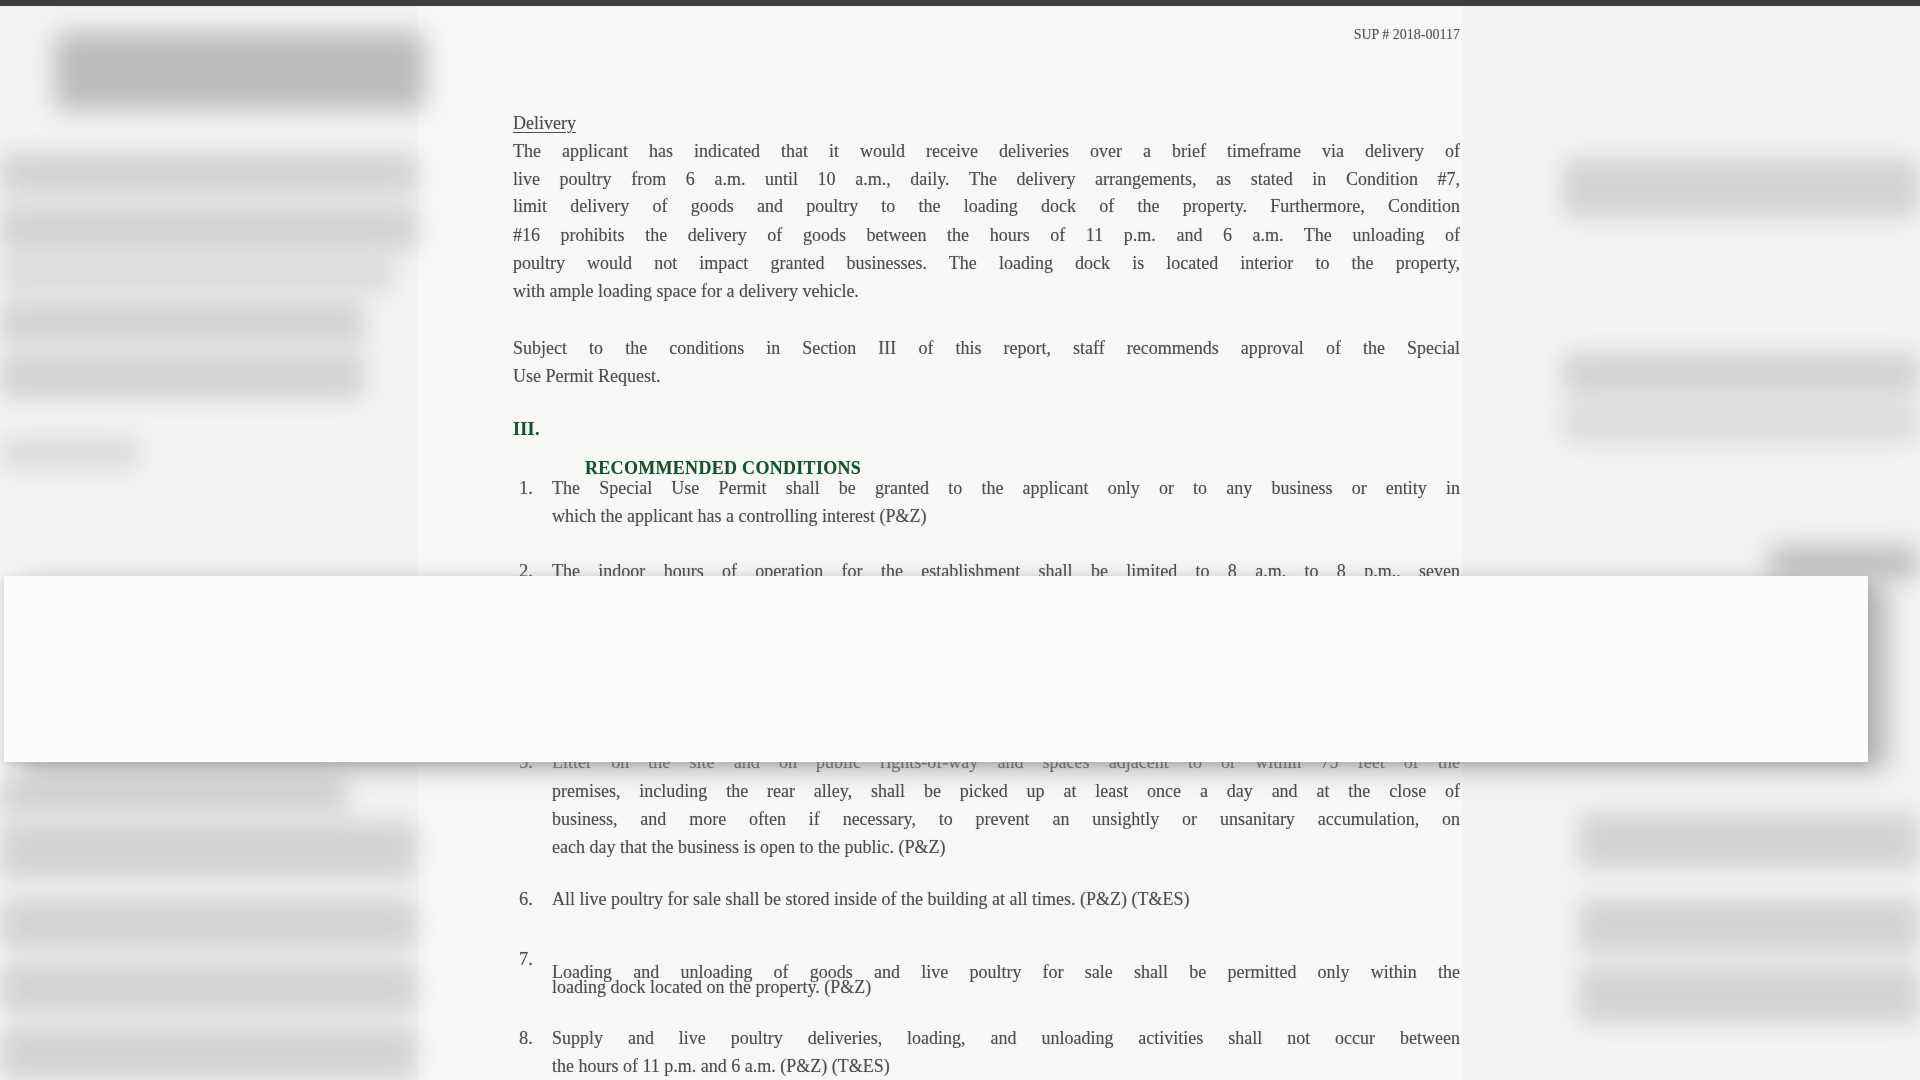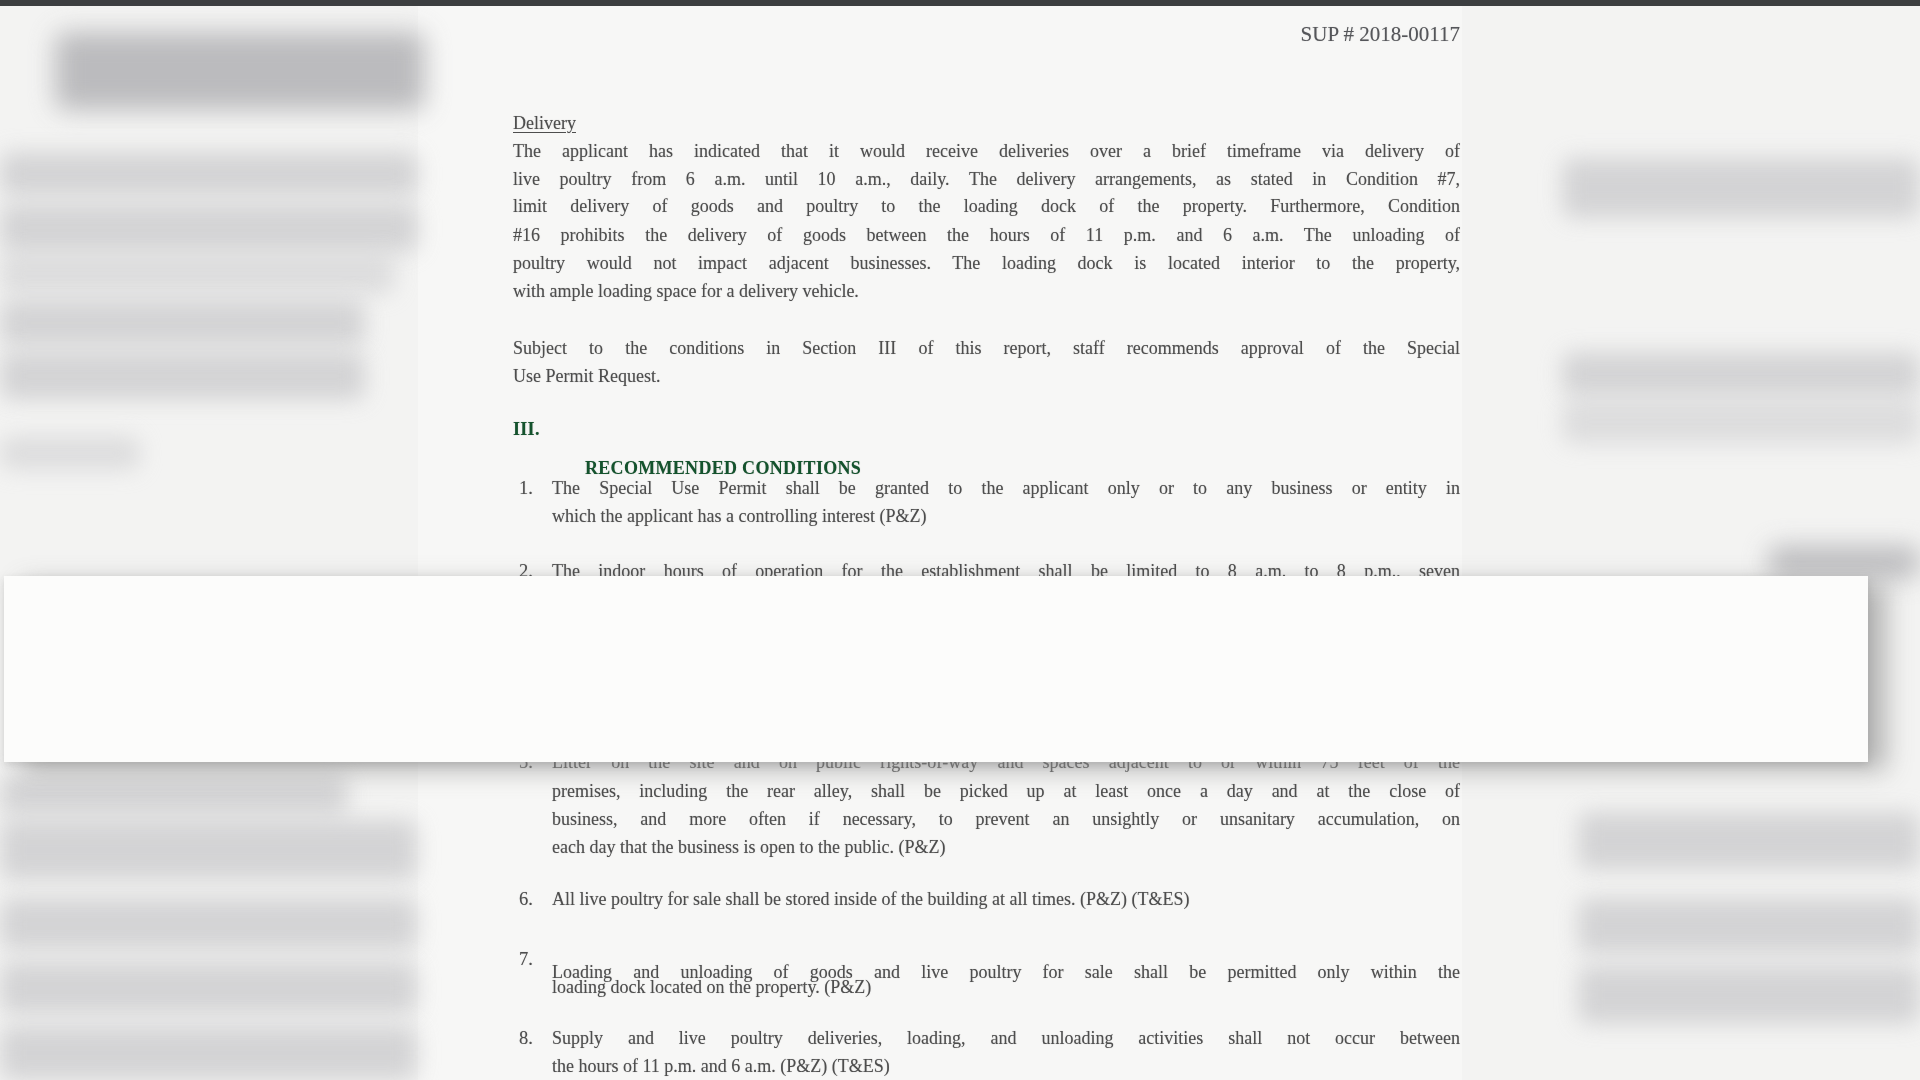--- a/index.html
+++ b/index.html
@@ -15,21 +15,21 @@
   .blob{position:absolute;background:#cbcbcd;border-radius:10px;filter:blur(11px);opacity:.78;}
   .blob.dark{background:#b2b2b5;filter:blur(13px);opacity:.85;}
   .blob.soft{opacity:.55;}
   
   .ln{position:absolute;font-size:18px;line-height:24px;color:#4e4e4e;
       text-shadow:0 0 1px rgba(90,90,90,.45);white-space:normal;}
   .just{text-align:justify;text-align-last:justify;}
   .num{position:absolute;font-size:18.5px;line-height:24px;color:#4e4e4e;
       text-shadow:0 0 1px rgba(90,90,90,.45);}
   .hdr{position:absolute;left:1000px;top:22px;width:460px;text-align:right;
-      font-size:21px;line-height:25px;color:#55565a;text-shadow:0 0 1px rgba(90,90,90,.4);}
+      font-size:14px;line-height:25px;color:#55565a;text-shadow:0 0 1px rgba(90,90,90,.4);}
   .underlined{text-decoration:underline;text-underline-offset:3px;}
   .bold{font-weight:bold;letter-spacing:.3px;color:#14532d;}
   .cutline{opacity:.8;}
   
   .banner{position:absolute;left:4px;top:576px;width:1864px;height:186px;
       background:#fcfcfb;
       box-shadow:18px 8px 24px rgba(105,105,105,.45), 0 3px 8px rgba(140,140,140,.3);}
 </style>
 </head>
 <body>
@@ -65,21 +65,21 @@
     <div class="hdr">
       <div>SUP # 2018-00117</div>
     </div>
 
     <div class="ln underlined" style="left:513px;top:111px;width:200px;">Delivery</div>
 
     <div class="ln just" style="left:513px;top:139px;width:947px;">The applicant has indicated that it would receive deliveries over a brief timeframe via delivery of</div>
     <div class="ln just" style="left:513px;top:167px;width:947px;">live poultry from 6 a.m. until 10 a.m., daily. The delivery arrangements, as stated in Condition #7,</div>
     <div class="ln just" style="left:513px;top:194px;width:947px;">limit delivery of goods and poultry to the loading dock of the property. Furthermore, Condition</div>
     <div class="ln just" style="left:513px;top:223px;width:947px;">#16 prohibits the delivery of goods between the hours of 11 p.m. and 6 a.m. The unloading of</div>
-    <div class="ln just" style="left:513px;top:251px;width:947px;">poultry would not impact adjacent businesses. The loading dock is located interior to the property,</div>
+    <div class="ln just" style="left:513px;top:251px;width:947px;">poultry would not impact granted businesses. The loading dock is located interior to the property,</div>
     <div class="ln" style="left:513px;top:279px;width:947px;">with ample loading space for a delivery vehicle.</div>
 
     <div class="ln just" style="left:513px;top:336px;width:947px;">Subject to the conditions in Section III of this report, staff recommends approval of the Special</div>
     <div class="ln" style="left:513px;top:364px;width:947px;">Use Permit Request.</div>
 
     <div class="ln bold" style="left:513px;top:417px;width:70px;">III.</div>
     <div class="ln bold" style="left:585px;top:412px;width:600px;margin-top:44px;">RECOMMENDED CONDITIONS</div>
 
     <div class="num" style="left:519px;top:476px;">1.</div>
     <div class="ln just" style="left:552px;top:476px;width:908px;">The Special Use Permit shall be granted to the applicant only or to any business or entity in</div>

